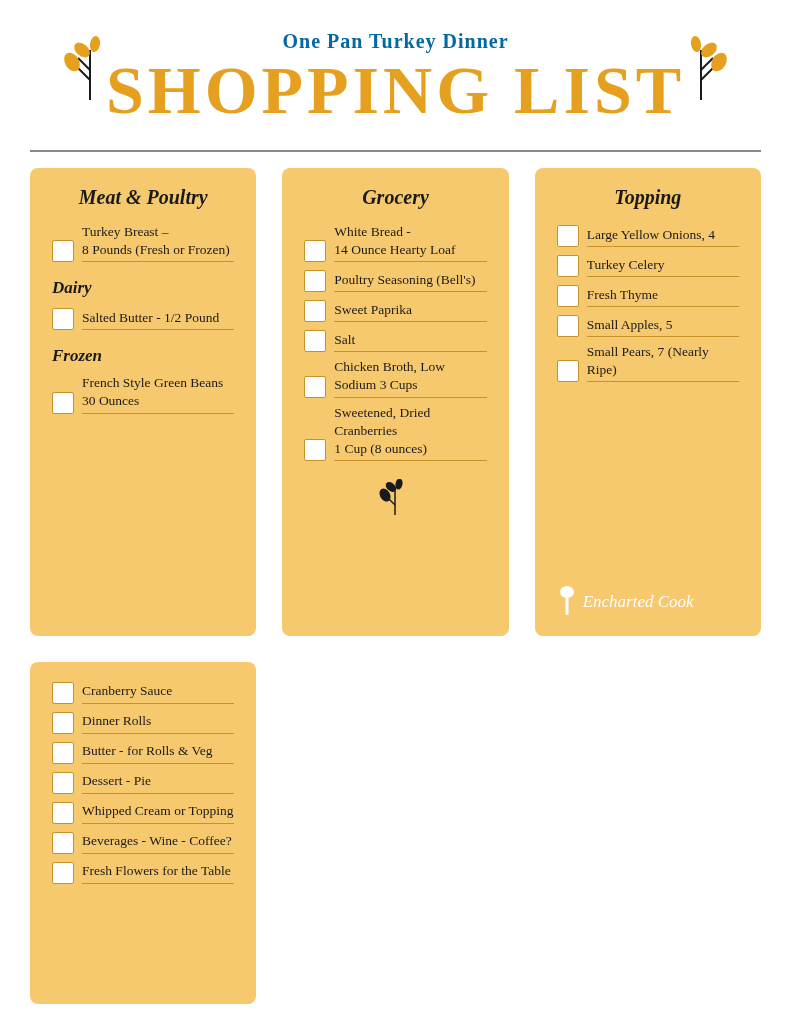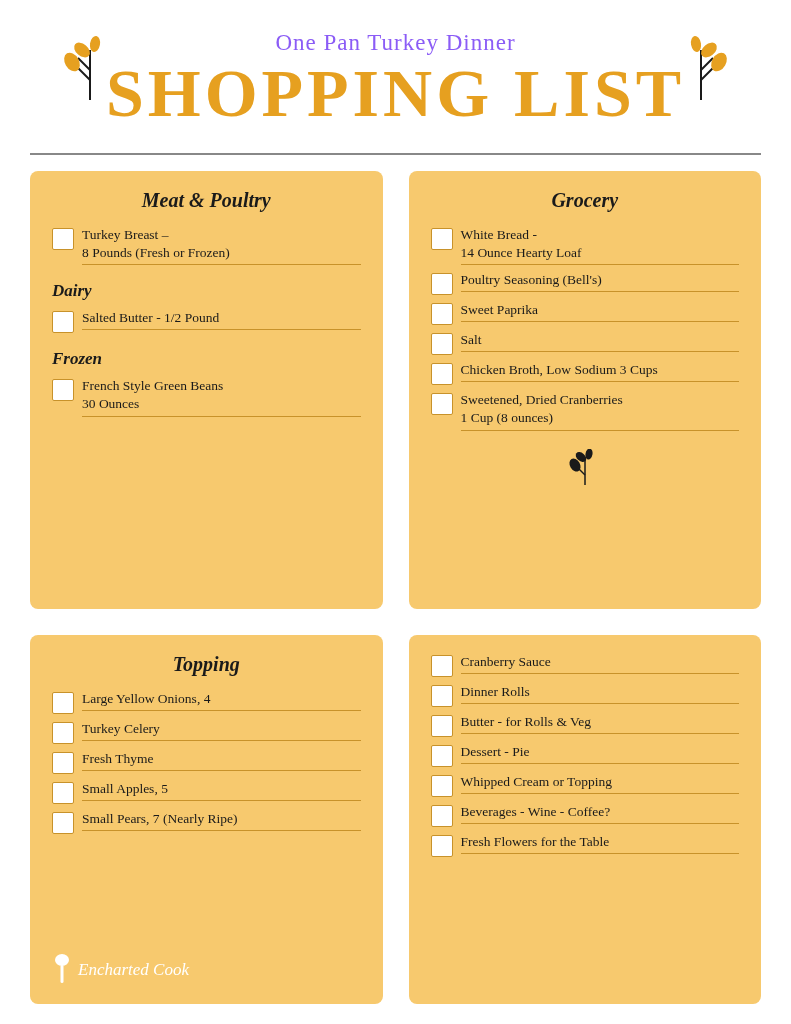--- a/index.html
+++ b/index.html
@@ -40,23 +40,23 @@
       position: relative;
     }
 
     .header-title-subtitle {
       display: flex;
       flex-direction: column;
       align-items: center;
     }
 
     .header-title {
-      font-size: 23px;
-      font-weight: normal;
-      color: #8b5cf6;
+      font-size: 20px;
+      font-weight: bold;
+      color: #0369a1;
       letter-spacing: 1px;
       font-family: Georgia, serif;
     }
 
     .header-subtitle {
       font-size: 68px;
       font-weight: bold;
       color: #e6a020;
       letter-spacing: 4px;
       font-family: Georgia, serif;
@@ -75,21 +75,21 @@
       width: 100%;
       border: none;
       border-top: 2px solid #888;
       margin: 12px 0 16px 0;
     }
 
     
     .grid {
       width: 100%;
       display: grid;
-      grid-template-columns: 1fr 1fr;
+      grid-template-columns: 1fr 1fr 1fr;
       gap: 26px;
       flex: 1;
     }
 
     .card {
       background: #f7c96e;
       border-radius: 8px;
       padding: 18px 22px 18px 22px;
       display: flex;
       flex-direction: column;
@@ -110,21 +110,21 @@
       font-weight: bold;
       color: #1a1a1a;
       text-align: left;
       margin: 10px 0 8px 0;
       font-family: Georgia, serif;
       font-style: italic;
     }
 
     .item-row {
       display: flex;
-      align-items: flex-start;
+      align-items: flex-end;
       margin-bottom: 6px;
       gap: 8px;
     }
 
     .checkbox {
       width: 22px;
       height: 22px;
       min-width: 22px;
       background: #fff;
       border-radius: 2px;

